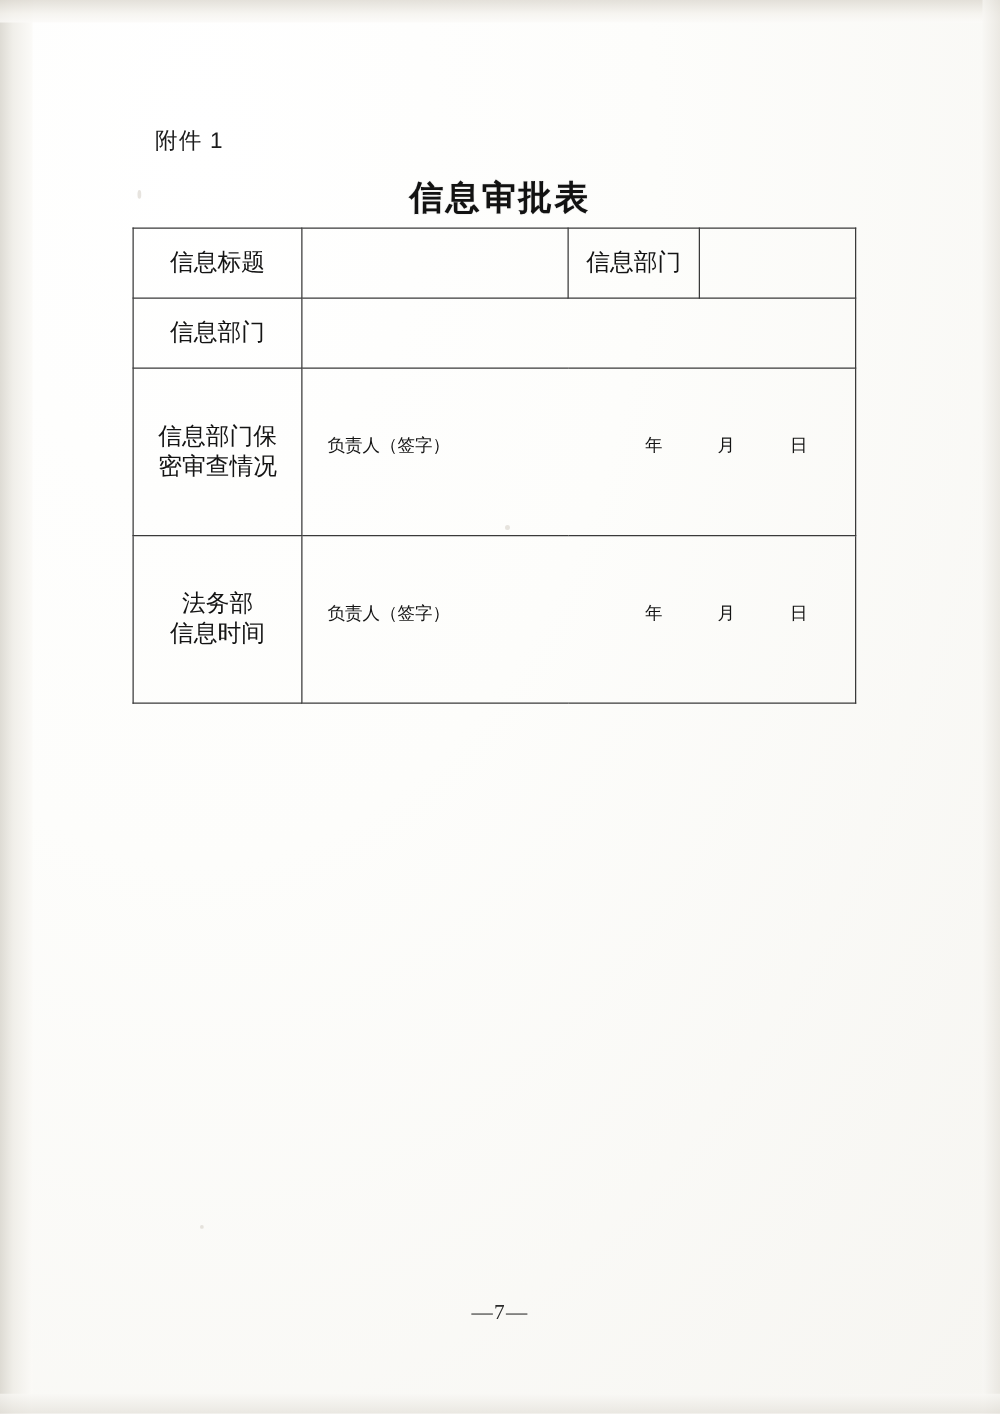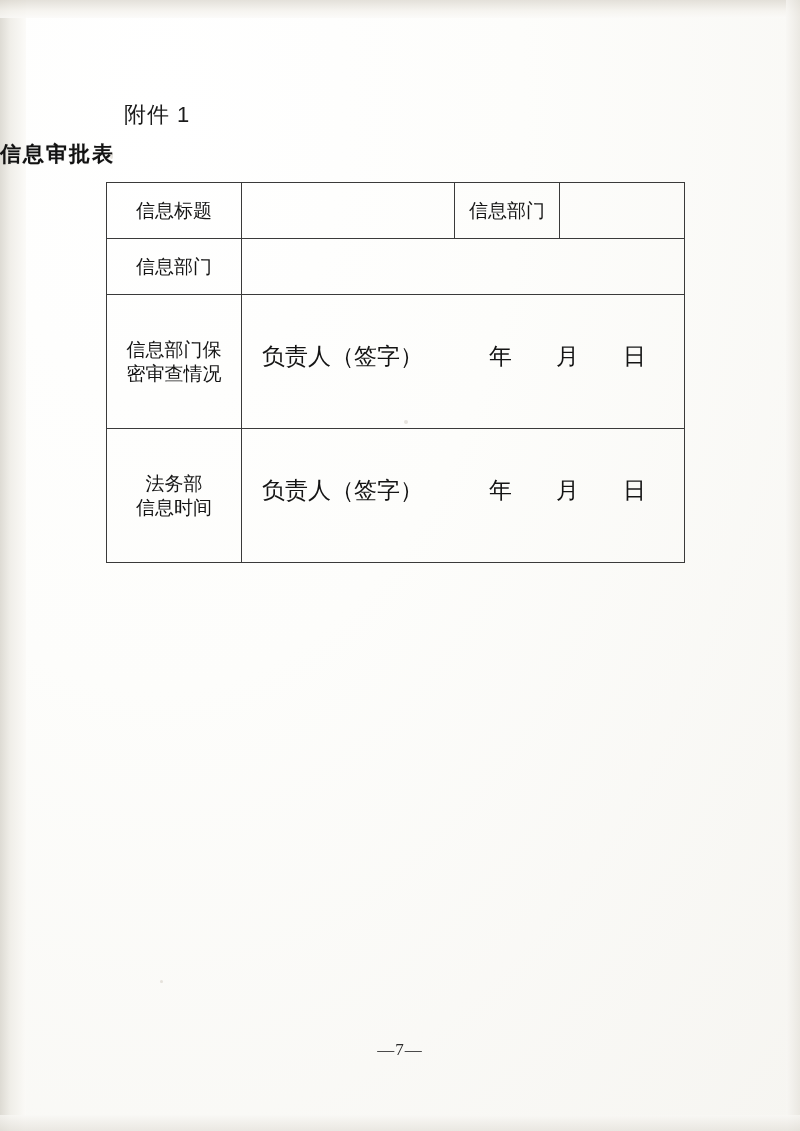--- a/index.html
+++ b/index.html
@@ -55,33 +55,34 @@
     background: #cfcac0;
     border-radius: 50%;
     opacity: .5;
   }
 
   .attachment-label {
     position: absolute;
     left: 124px;
     top: 100px;
     font-family: "Liberation Sans", "DejaVu Sans", sans-serif;
-    font-size: 22px;
+    font-size: 18px;
     letter-spacing: 1px;
     color: #1b1b1b;
   }
 
   .doc-title {
     position: absolute;
     left: 0;
     top: 140px;
     width: 800px;
+    text-align: center;
     font-family: "Liberation Sans", "DejaVu Sans", sans-serif;
     font-weight: bold;
-    font-size: 21px;
+    font-size: 27px;
     letter-spacing: 2px;
     color: #121212;
     text-shadow: 0 0 1px rgba(0,0,0,.25);
   }
 
   table.form {
     position: absolute;
     left: 106px;
     top: 182px;
     width: 578px;
@@ -106,21 +107,21 @@
   
   .sig-cell {
     position: relative;
     vertical-align: bottom;
     padding: 0;
   }
   .sig-row {
     display: flex;
     align-items: baseline;
     padding: 0 0 10px 8px;
-    font-size: 23px;
+    font-size: 14px;
   }
   .sig-label { white-space: nowrap; }
   .sig-spacer { flex: 1 1 auto; }
   .sig-date {
     display: flex;
     gap: 44px;
     padding-right: 26px;
     white-space: nowrap;
   }
 

